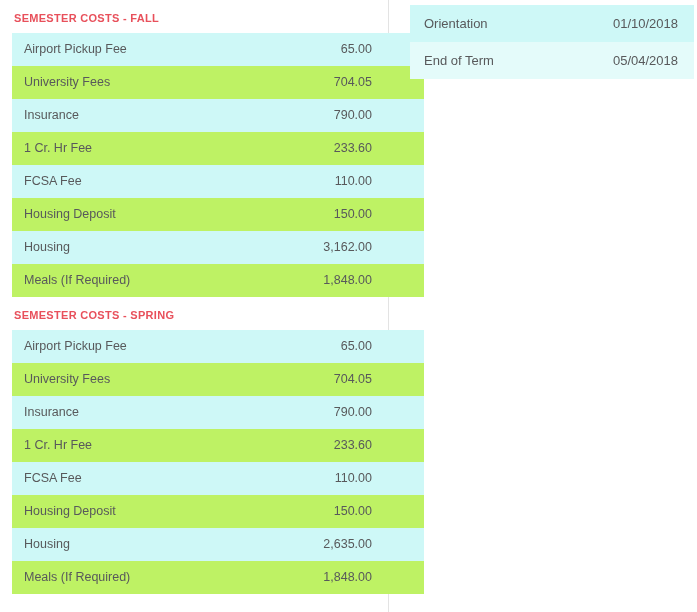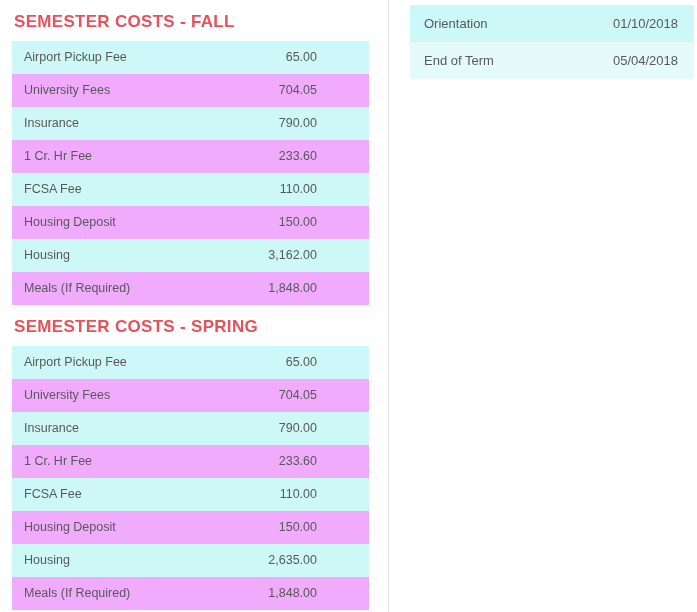--- a/index.html
+++ b/index.html
@@ -30,39 +30,39 @@
   }
   .right-col {
     position: absolute;
     left: 390px;
     top: 0;
     width: 307px;
     height: 612px;
   }
   .section-title {
     color: #e8505b;
-    font-size: 17px;
+    font-size: 11px;
     font-weight: bold;
     letter-spacing: 0.3px;
     padding: 12px 0 9px 14px;
   }
   .cost-table {
-    width: 357px;
+    width: 412px;
     margin-left: 12px;
     border-collapse: collapse;
     table-layout: fixed;
   }
   .cost-table tr {
     height: 33px;
   }
   .cost-table tr.odd td {
     background: #cef8f7;
   }
   .cost-table tr.even td {
-    background: #f0abfc;
+    background: #bef264;
   }
   .cost-table td {
     color: #58595b;
     font-size: 12.5px;
     padding: 0;
     vertical-align: middle;
     line-height: 33px;
   }
   .cost-table td.label {
     padding-left: 12px;

